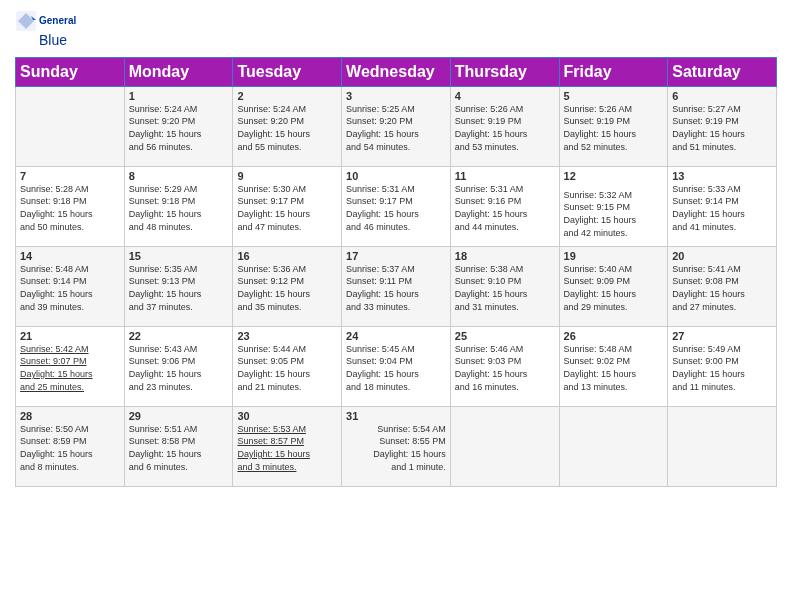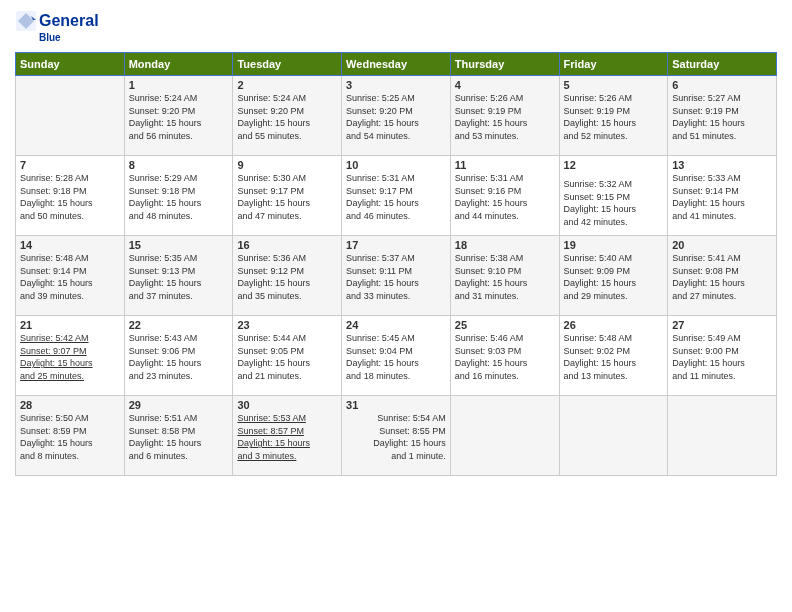--- a/index.html
+++ b/index.html
@@ -36,23 +36,23 @@
     .location {
       font-size: 15px;
       color: #555;
     }
     table {
       width: 100%;
       border-collapse: collapse;
       table-layout: fixed;
     }
     thead tr th {
-      background-color: #4d7c0f;
+      background-color: #a21caf;
       color: #fff;
-      font-size: 11px;
+      font-size: 16px;
       font-weight: bold;
       padding: 5px 4px;
       text-align: left;
       border: 1px solid #4477cc;
     }
     tbody tr td {
       border: 1px solid #cccccc;
       vertical-align: top;
       padding: 3px 4px;
       font-size: 9px;
@@ -86,23 +86,23 @@
 <div class="container">
   <div class="header">
     <div class="logo">
     <div style="display:flex;flex-direction:column;line-height:1.2;">
       <div style="display:flex;align-items:center;">
         <svg width="22" height="22" viewBox="0 0 22 22">
           <rect x="1" y="1" width="20" height="20" rx="2" fill="#eef2ff"></rect>
           <polygon points="11,3 19,11 11,19 3,11" fill="#2255aa" opacity="0.3"></polygon>
           <polygon points="16,6 21,10 18,10" fill="#2255aa"></polygon>
         </svg>
-        <span style="font-size:16px;font-weight:bold;color:#003399;margin-left:2px;">General</span>
+        <span style="font-size:10px;font-weight:bold;color:#003399;margin-left:2px;">General</span>
       </div>
-      <span style="font-size:10px;font-weight:bold;color:#003399;margin-left:24px;">Blue</span>
+      <span style="font-size:14px;font-weight:normal;color:#003399;margin-left:24px;">Blue</span>
     </div>
   </div>
     <div class="title-block">
       <div class="month-year"></div>
       <div class="location"></div>
     </div>
   </div>
 
   <table>
     <thead>

